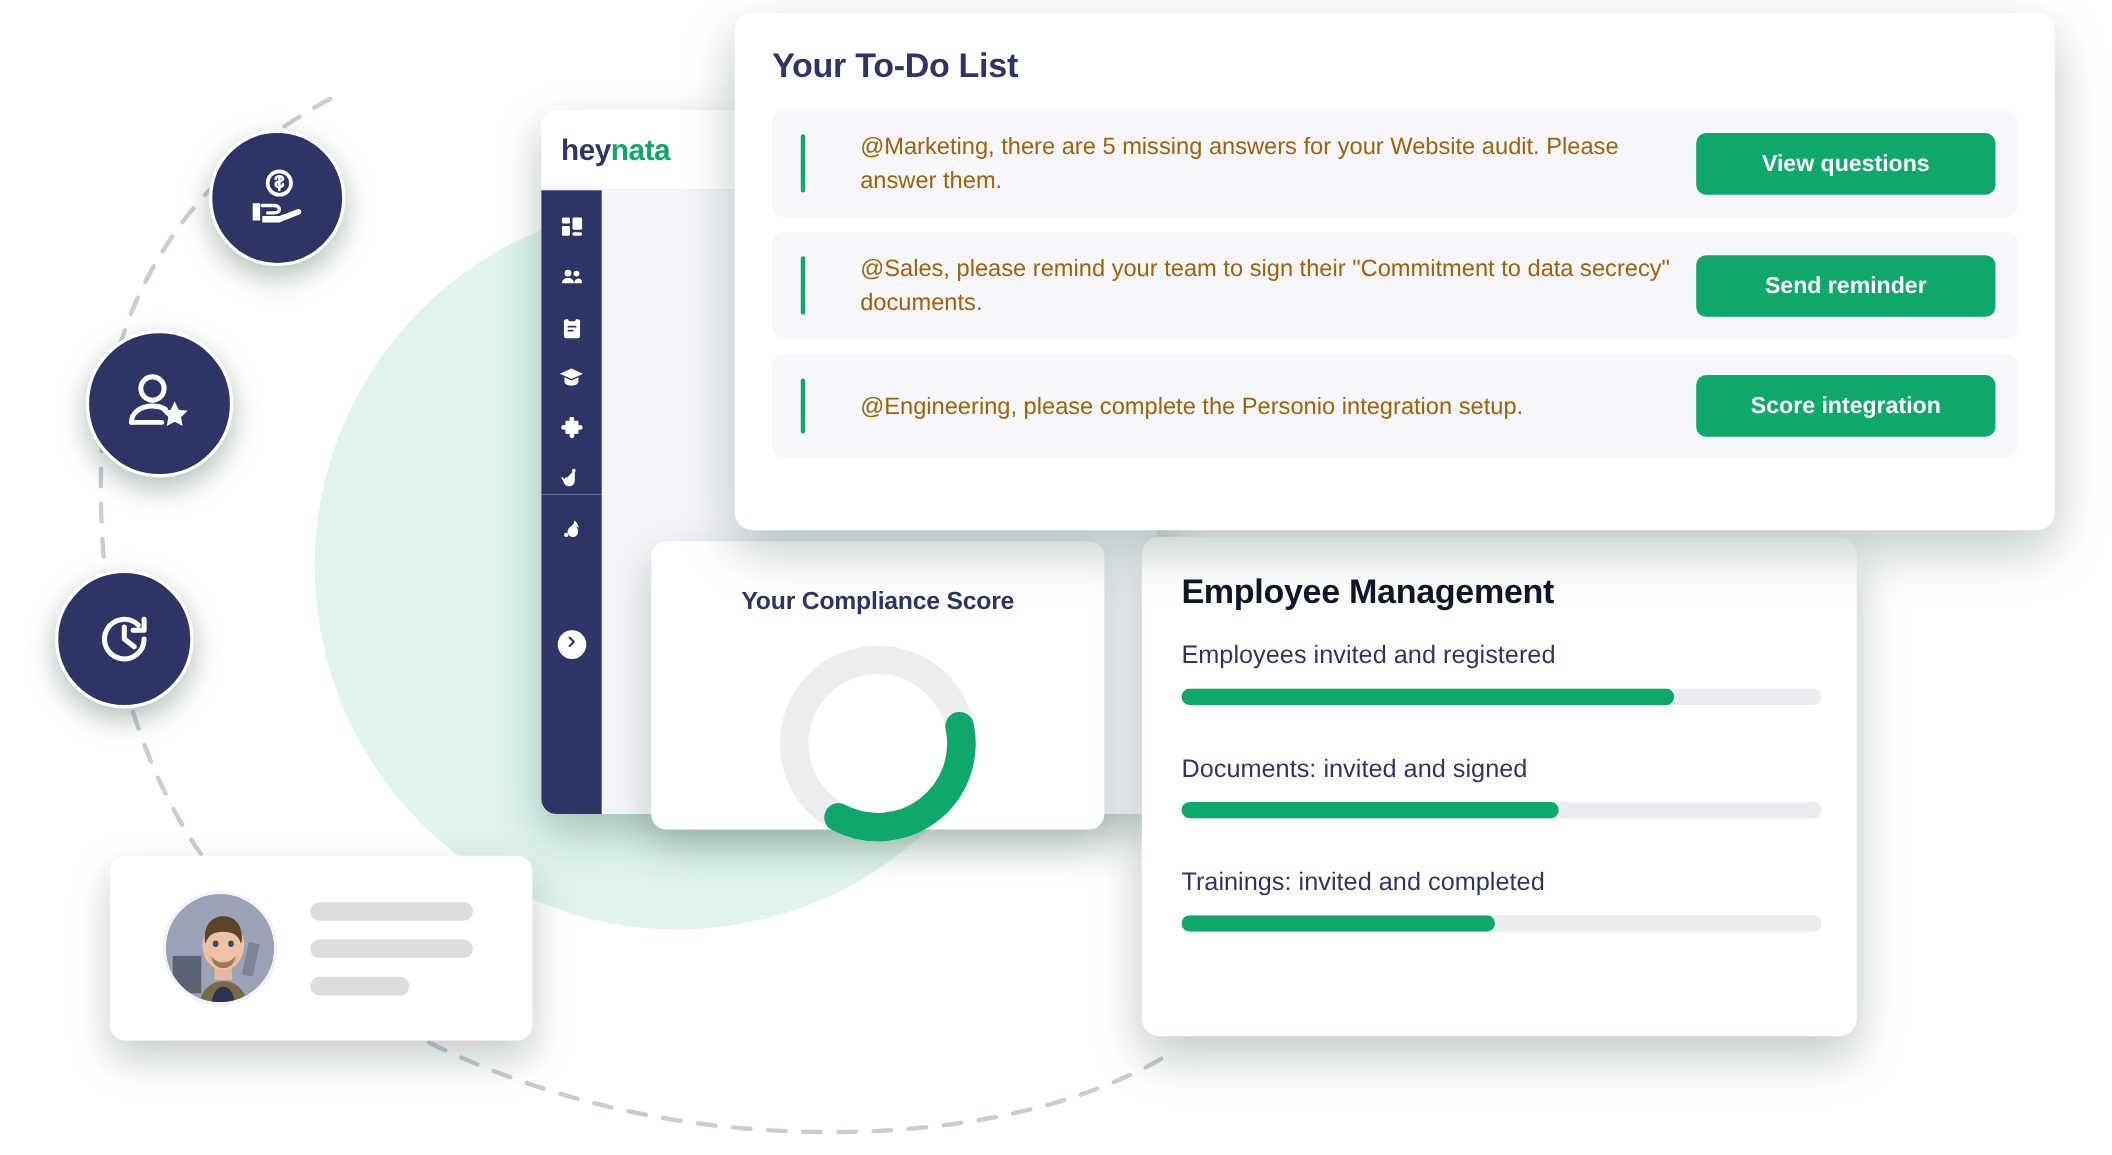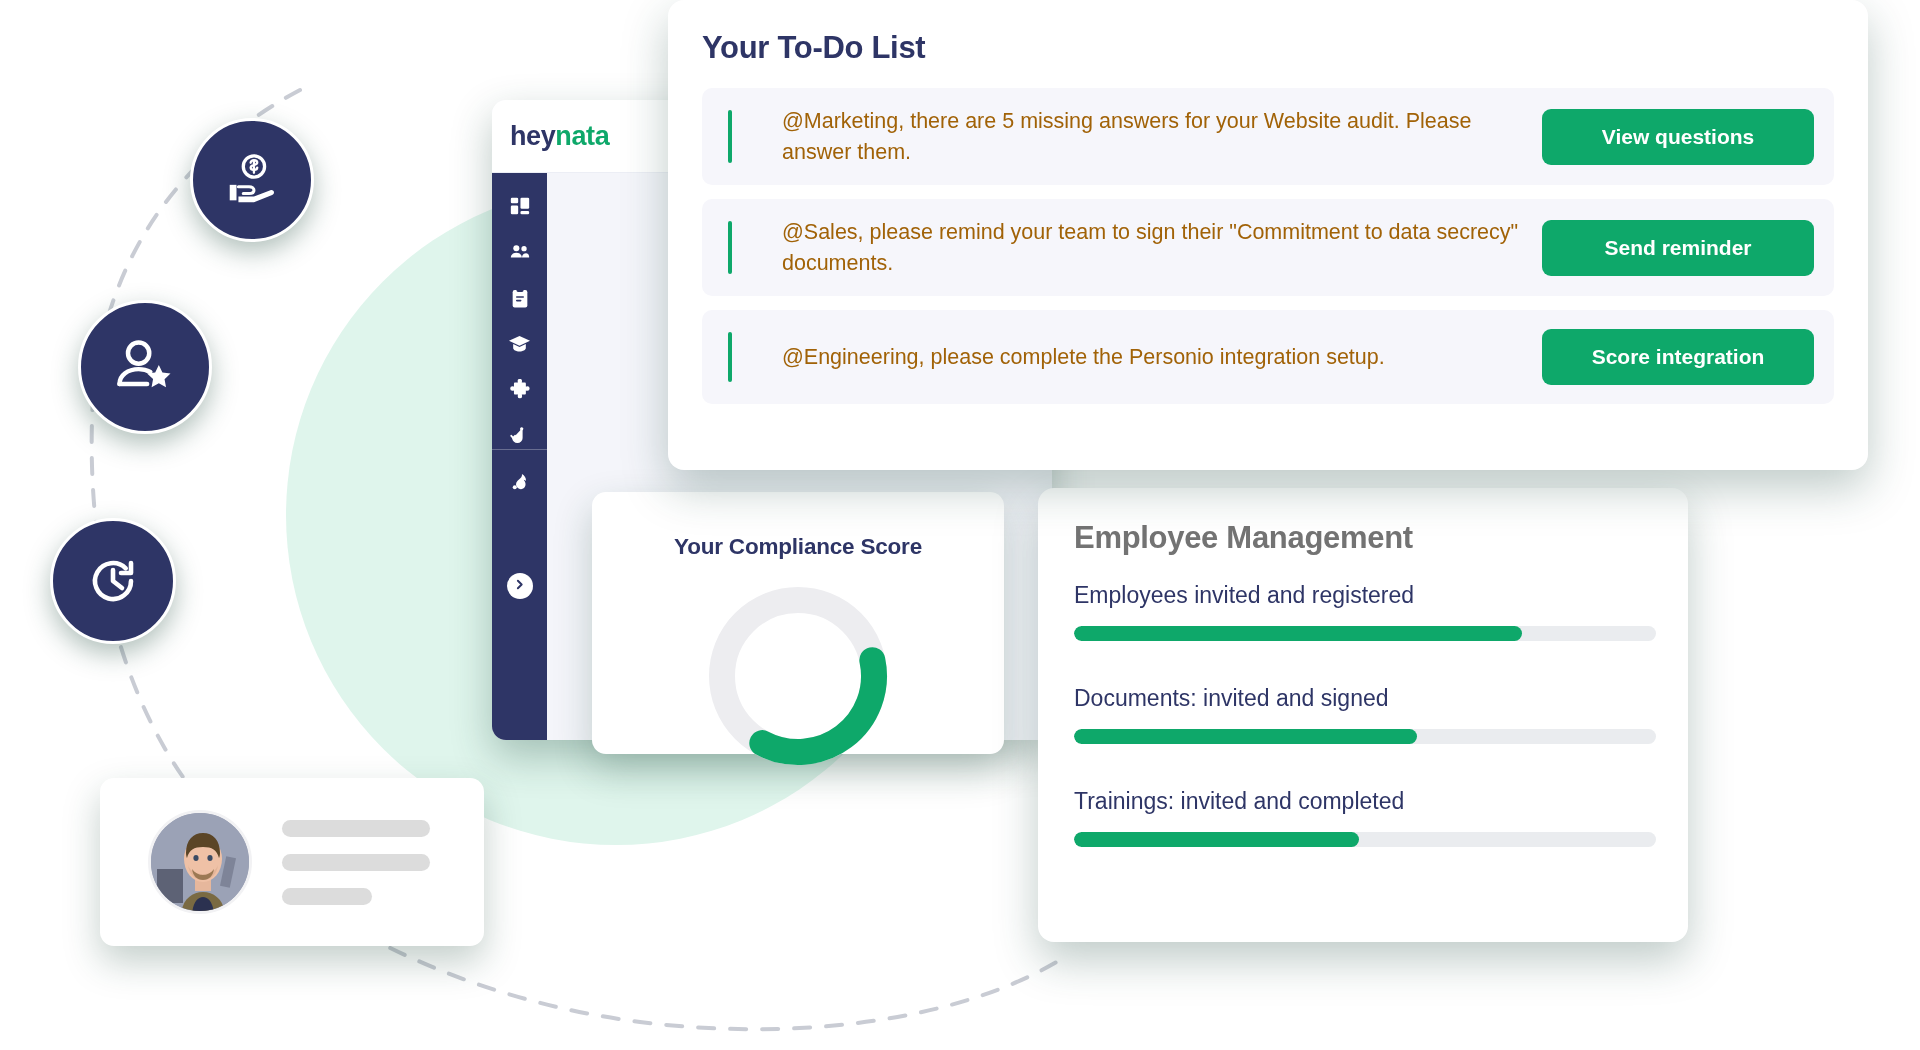--- a/index.html
+++ b/index.html
@@ -61,21 +61,21 @@
   .side-divider { position: absolute; left: 0; top: 276px; width: 100%; height: 1px; background: rgba(255,255,255,.28); }
   .expand-btn {
     position: absolute; left: 50%; top: 400px; transform: translateX(-50%);
     width: 26px; height: 26px; border-radius: 50%;
     background: #ffffff; display: flex; align-items: center; justify-content: center;
   }
   .app-canvas { flex: 1; background: #f4f5fa; }
 
   
   .todo-card {
-    position: absolute; left: 668px; top: 0;
+    position: absolute; left: 668px; top: 12px;
     width: 1200px; height: 470px;
     background: #ffffff; border-radius: 16px;
     box-shadow: 0 18px 46px rgba(26,70,56,.28);
     padding: 30px 34px; z-index: 9;
   }
   .todo-title {
     font-size: 31px; font-weight: 700; color: #2e3566;
     letter-spacing: -.3px; margin-bottom: 22px;
   }
   .todo-row {
@@ -110,21 +110,21 @@
   .donut-wrap { margin-top: 14px; }
 
   
   .emp-card {
     position: absolute; left: 1038px; top: 488px;
     width: 650px; height: 454px;
     background: #ffffff; border-radius: 16px;
     box-shadow: 0 18px 44px rgba(26,70,56,.28);
     z-index: 8; padding: 32px 28px 0 36px;
   }
-  .emp-title { font-size: 31px; font-weight: 700; color: #737373; letter-spacing: -.3px; margin-bottom: 26px; }
+  .emp-title { font-size: 31px; font-weight: 700; color: #0f172a; letter-spacing: -.3px; margin-bottom: 26px; }
   .metric { margin-bottom: 44px; }
   .metric-label { font-size: 23px; color: #2e3566; margin-bottom: 17px; }
   .track { height: 15px; background: #eaecef; border-radius: 8px; overflow: hidden; width: 582px; }
   .fill { height: 100%; background: #0ea86a; border-radius: 8px; }
 
   
   .chat-bubble {
     position: absolute; left: 100px; top: 778px;
     width: 384px; height: 168px;
     background: #ffffff; border-radius: 14px;

